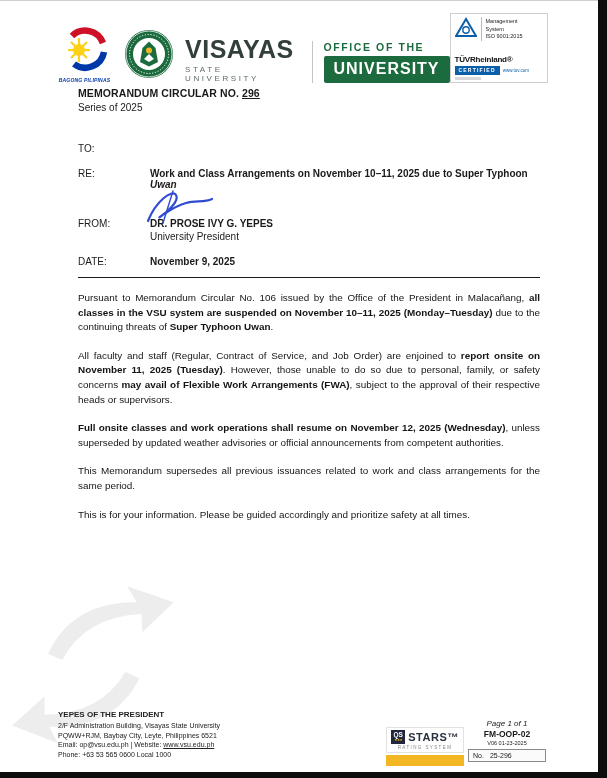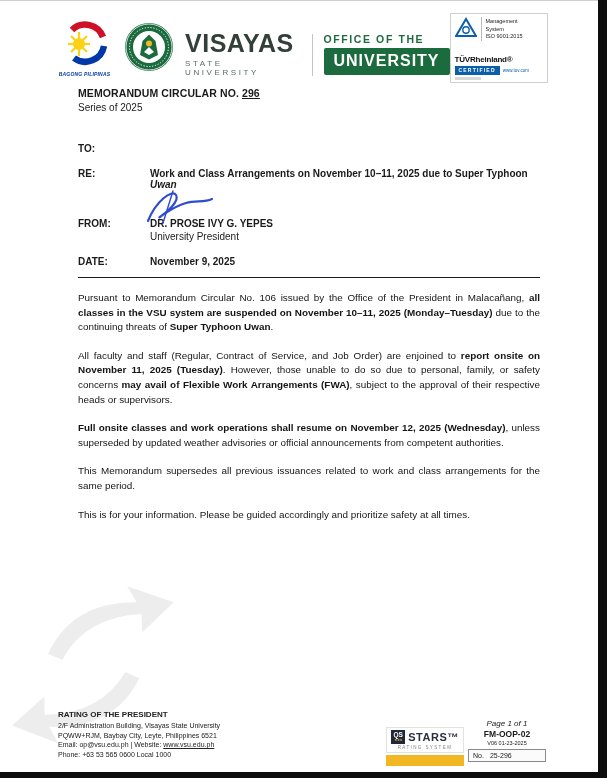--- a/index.html
+++ b/index.html
@@ -15,21 +15,21 @@
     position:absolute; left:0; top:0;
     width:598px; height:772px;
     background:#ffffff;
     overflow:hidden;
     border-top:1px solid #cfcfcf;
   }
   
   .watermark { position:absolute; left:-15px; top:560px; z-index:0; }
   .watermark path { fill:#ededed; }
   
-  .hdr { position:absolute; left:56px; top:12px; right:50px; display:flex; align-items:center; z-index:2; }
+  .hdr { position:absolute; left:56px; top:12px; right:50px; display:flex; align-items:flex-end; z-index:2; }
   .bp { width:58px; text-align:center; }
   .bp-label { font-size:5px; font-weight:bold; font-style:italic; color:#0038a8; letter-spacing:.2px; margin-top:1px; }
   .seal { margin-left:11px; padding-top:2px; }
   .wordmark { margin-left:11px; padding-top:11px; }
   .wm-top { font-size:25px; font-weight:bold; letter-spacing:.5px; color:#33403a; line-height:1; }
   .wm-bottom { font-size:8px; letter-spacing:2.6px; color:#5c6b62; margin-top:3px; }
   .hdr-divider { width:1px; height:42px; background:#c4c4c4; margin:13px 11px 0 12px; }
   .office { padding-top:12px; }
   .office-top { font-size:10.5px; letter-spacing:1.6px; color:#1c6b3e; font-weight:bold; margin-bottom:3px; }
   .office-bottom { background:#1c6b3e; color:#fff; font-weight:bold; font-size:16px; letter-spacing:1px; padding:4px 10px 5px; border-radius:2px; display:inline-block; }
@@ -41,21 +41,21 @@
   .tuv-row3 { display:flex; align-items:center; margin-top:2px; gap:3px; }
   .tuv-cert { background:#0b5ea8; color:#fff; font-size:5px; letter-spacing:1.2px; padding:1px 4px 2px; font-weight:bold; }
   .tuv-url { font-size:4.5px; color:#0b5ea8; }
   .tuv-idbar { height:3px; width:26px; background:#d8d8d8; margin-top:2px; }
   
   .content { position:absolute; left:78px; top:86px; width:462px; z-index:1; }
   .memo-title { font-size:10.5px; font-weight:bold; letter-spacing:.1px; }
   .memo-series { font-size:10px; margin-top:3px; }
   .memo-rows { margin-top:30px; }
   .mrow { display:grid; grid-template-columns:72px 1fr; font-size:10px; margin-bottom:14px; }
-  .mlabel { font-weight:bold; }
+  .mlabel { font-weight:normal; }
   .bold { font-weight:bold; }
   .from-row { margin-top:28px; }
   .from-cell { position:relative; }
   .signature { position:absolute; left:-8px; top:-31px; }
   .from-title { margin-top:2px; }
   hr.rule { border:0; border-top:1.3px solid #1a1a1a; margin-top:10px; }
   .memo-body { margin-top:13px; }
   .memo-body p { font-size:9.9px; line-height:14.6px; text-align:justify; margin-bottom:14px; color:#141414; }
   
   .f-office { position:absolute; left:58px; bottom:13px; z-index:1; font-size:7px; line-height:9.5px; color:#222; }
@@ -198,21 +198,21 @@
     <div class="memo-body">
       <p><span>Pursuant to Memorandum Circular No. 106 issued by the Office of the President in Malacañang, </span><span style="font-weight: bold;">all classes in the VSU system are suspended on November 10–11, 2025 (Monday–Tuesday)</span><span> due to the continuing threats of </span><span style="font-weight: bold;">Super Typhoon Uwan</span><span>.</span></p>
       <p><span>All faculty and staff (Regular, Contract of Service, and Job Order) are enjoined to </span><span style="font-weight: bold;">report onsite on November 11, 2025 (Tuesday)</span><span>. However, those unable to do so due to personal, family, or safety concerns </span><span style="font-weight: bold;">may avail of Flexible Work Arrangements (FWA)</span><span>, subject to the approval of their respective heads or supervisors.</span></p>
       <p><span style="font-weight: bold;">Full onsite classes and work operations shall resume on November 12, 2025 (Wednesday)</span><span>, unless superseded by updated weather advisories or official announcements from competent authorities.</span></p>
       <p><span>This Memorandum supersedes all previous issuances related to work and class arrangements for the same period.</span></p>
       <p><span>This is for your information. Please be guided accordingly and prioritize safety at all times.</span></p>
     </div>
   </main>
 
   <div class="f-office">
-    <div class="f-title">RATING OF THE PRESIDENT</div>
+    <div class="f-title">YEPES OF THE PRESIDENT</div>
     <div>2/F Administration Building, Visayas State University</div>
     <div>PQWW+RJM, Baybay City, Leyte, Philippines 6521</div>
     <div><span>Email: op@vsu.edu.ph | Website: </span><span style="text-decoration: underline;">www.vsu.edu.ph</span></div>
     <div>Phone: +63 53 565 0600 Local 1000</div>
   </div>
 
   <div class="qs-badge">
     <div class="qs-box">
       <div class="qs-row">
         <span class="qs-sq">

